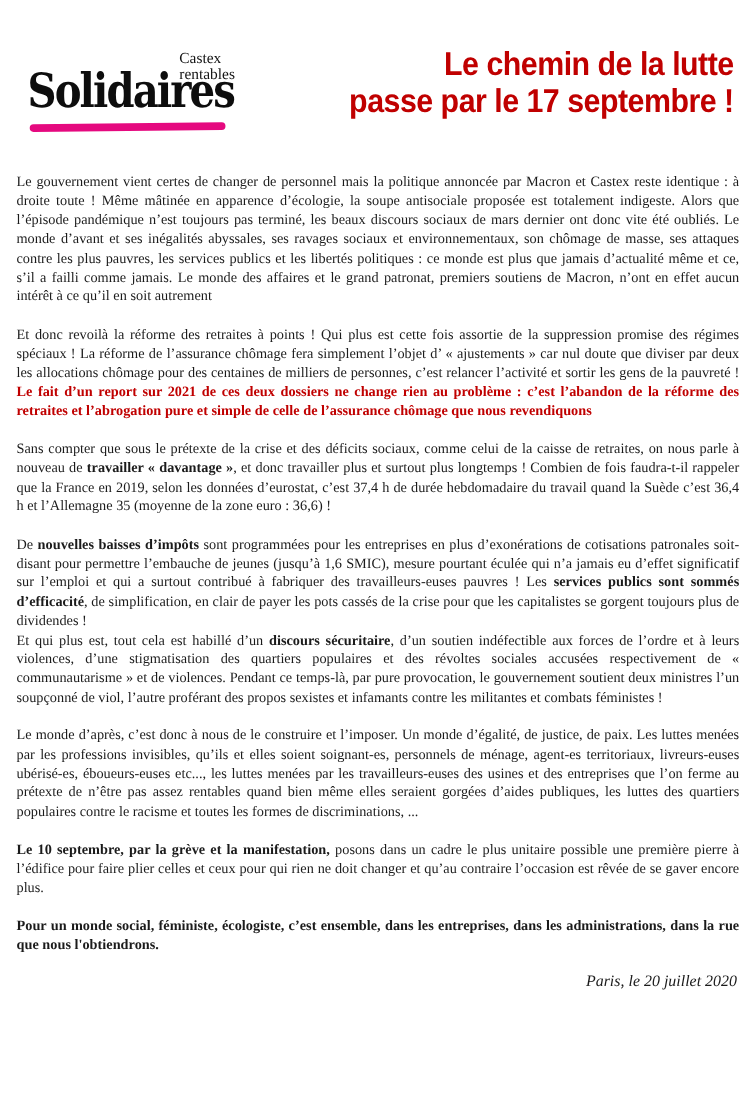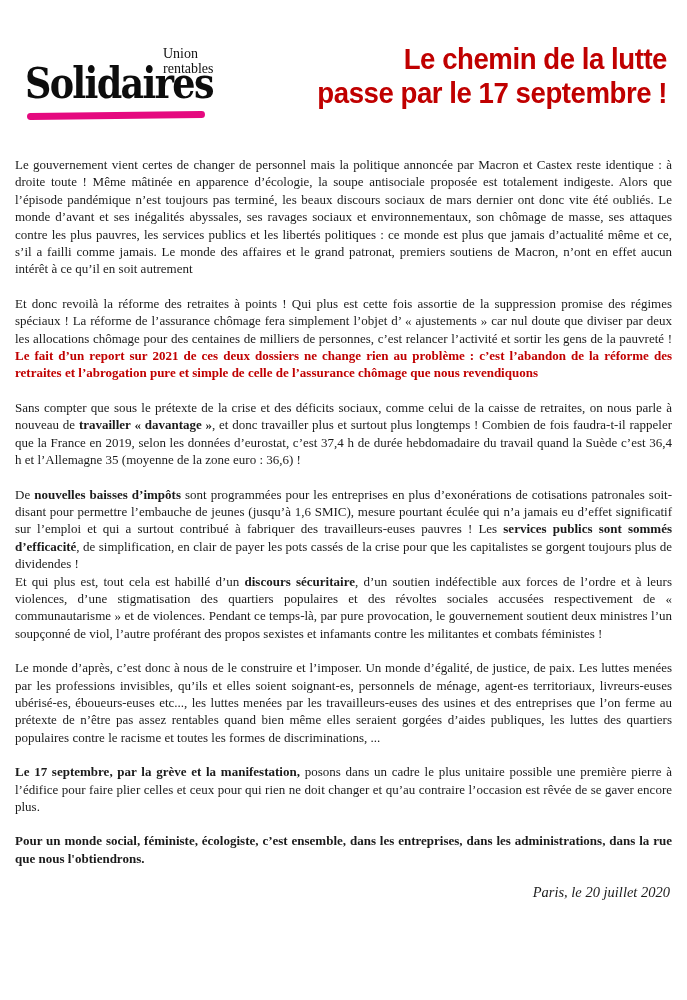--- a/index.html
+++ b/index.html
@@ -93,37 +93,37 @@
     margin:8px 2px 0 0;
   }
 </style>
 </head>
 <body>
 
 <div class="page">
 
   <div class="header">
     <div class="logo">
-      <div class="logo-top"><span>Union</span>
+      <div class="logo-top"><span>Castex</span>
 <span>rentables</span></div>
       <div class="logo-word">Solidaires</div>
       <div class="logo-underline"></div>
     </div>
     <div class="headline">
       <div>Le chemin de la lutte</div>
       <div>passe par le 17 septembre !</div>
     </div>
   </div>
 
   <div class="content">
       <p><span class="normal">Le gouvernement vient certes de changer de personnel mais la politique annoncée par Macron et Castex reste identique : à droite toute ! Même mâtinée en apparence d’écologie, la soupe antisociale proposée est totalement indigeste. Alors que l’épisode pandémique n’est toujours pas terminé, les beaux discours sociaux de mars dernier ont donc vite été oubliés. Le monde d’avant et ses inégalités abyssales, ses ravages sociaux et environnementaux, son chômage de masse, ses attaques contre les plus pauvres, les services publics et les libertés politiques : ce monde est plus que jamais d’actualité même et ce, s’il a failli comme jamais. Le monde des affaires et le grand patronat, premiers soutiens de Macron, n’ont en effet aucun intérêt à ce qu’il en soit autrement</span></p>
       <p><span class="normal">Et donc revoilà la réforme des retraites à points ! Qui plus est cette fois assortie de la suppression promise des régimes spéciaux ! La réforme de l’assurance chômage fera simplement l’objet d’ « ajustements » car nul doute que diviser par deux les allocations chômage pour des centaines de milliers de personnes, c’est relancer l’activité et sortir les gens de la pauvreté !  </span><span class="bold-red">Le fait d’un report sur 2021 de ces deux dossiers ne change rien au problème : c’est l’abandon de la réforme des retraites et l’abrogation pure et simple de celle de l’assurance chômage que nous revendiquons</span></p>
       <p><span class="normal">Sans compter que sous le prétexte de la crise et des déficits sociaux, comme celui de la caisse de retraites, on nous parle à nouveau de </span><span class="bold">travailler « davantage »</span><span class="normal">, et donc travailler plus et surtout plus longtemps ! Combien de fois faudra-t-il rappeler que la France en 2019, selon les données d’eurostat, c’est 37,4 h de durée hebdomadaire du travail quand la Suède c’est 36,4 h et l’Allemagne 35 (moyenne de la zone euro : 36,6) !</span></p>
       <p><span class="normal">De </span><span class="bold">nouvelles baisses d’impôts</span><span class="normal"> sont programmées pour les entreprises en plus d’exonérations de cotisations patronales soit-disant pour permettre l’embauche de jeunes (jusqu’à 1,6 SMIC), mesure pourtant éculée qui n’a jamais eu d’effet significatif sur l’emploi et qui a surtout contribué à fabriquer des travailleurs-euses pauvres ! Les </span><span class="bold">services publics sont sommés d’efficacité</span><span class="normal">, de simplification, en clair de payer les pots cassés de la crise pour que les capitalistes se gorgent toujours plus de dividendes !</span></p>
       <p class="no-gap"><span class="normal">Et qui plus est, tout cela est habillé d’un </span><span class="bold">discours sécuritaire</span><span class="normal">, d’un soutien indéfectible aux forces de l’ordre et à leurs violences, d’une stigmatisation des quartiers populaires et des révoltes sociales accusées respectivement de « communautarisme » et de violences. Pendant ce temps-là, par pure provocation, le gouvernement soutient deux ministres l’un soupçonné de viol, l’autre proférant des propos sexistes et infamants contre les militantes et combats féministes !</span></p>
       <p><span class="normal">Le monde d’après, c’est donc à nous de le construire et l’imposer. Un monde d’égalité, de justice, de paix. Les luttes menées par les professions invisibles, qu’ils et elles soient soignant-es, personnels de ménage, agent-es territoriaux, livreurs-euses ubérisé-es, éboueurs-euses etc..., les luttes menées par les travailleurs-euses des usines et des entreprises que l’on ferme au prétexte de n’être pas assez rentables quand bien même elles seraient gorgées d’aides publiques, les luttes des quartiers populaires contre le racisme et toutes les formes de discriminations, ...</span></p>
-      <p><span class="bold">Le 17 septembre, par la grève et la manifestation,</span><span class="normal"> posons dans un cadre le plus unitaire possible une première pierre à l’édifice pour faire plier celles et ceux pour qui rien ne doit changer et qu’au contraire l’occasion est rêvée de se gaver encore plus.</span></p>
+      <p><span class="bold">Le 10 septembre, par la grève et la manifestation,</span><span class="normal"> posons dans un cadre le plus unitaire possible une première pierre à l’édifice pour faire plier celles et ceux pour qui rien ne doit changer et qu’au contraire l’occasion est rêvée de se gaver encore plus.</span></p>
       <p><span class="bold">Pour un monde social, féministe, écologiste, c’est ensemble, dans les entreprises, dans les administrations, dans la rue que nous l'obtiendrons.</span></p>
     </div>
 
   <div class="dateline">Paris, le 20 juillet 2020</div>
 
 </div>
 
 </body></html>

